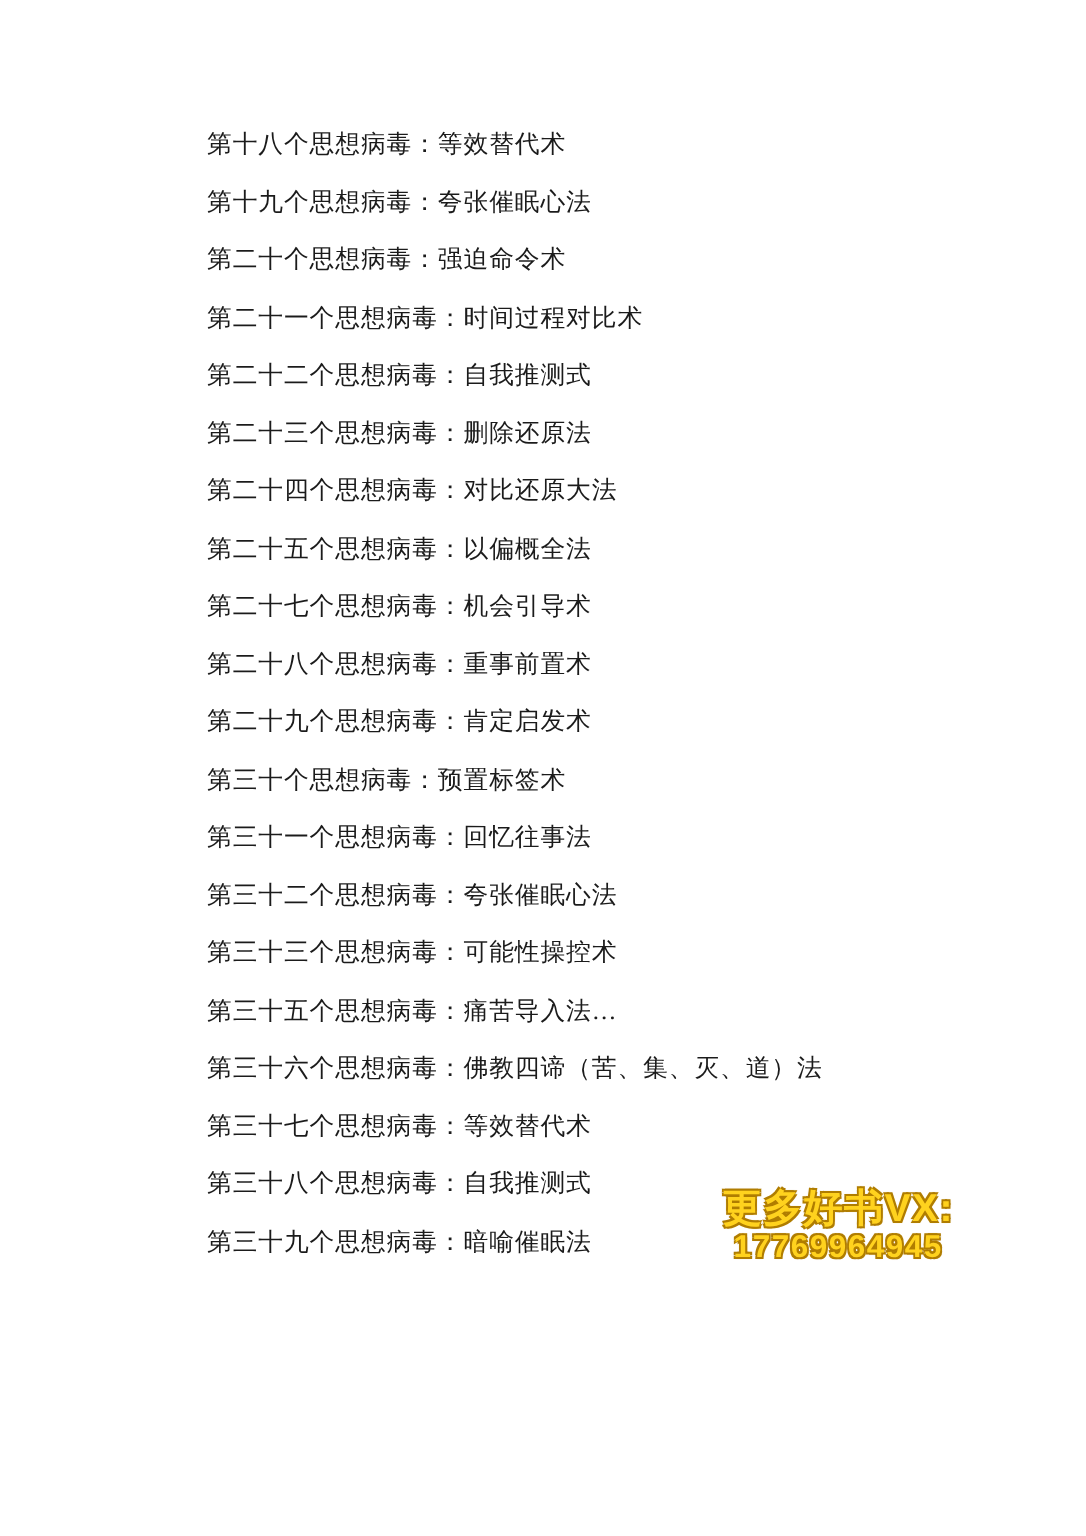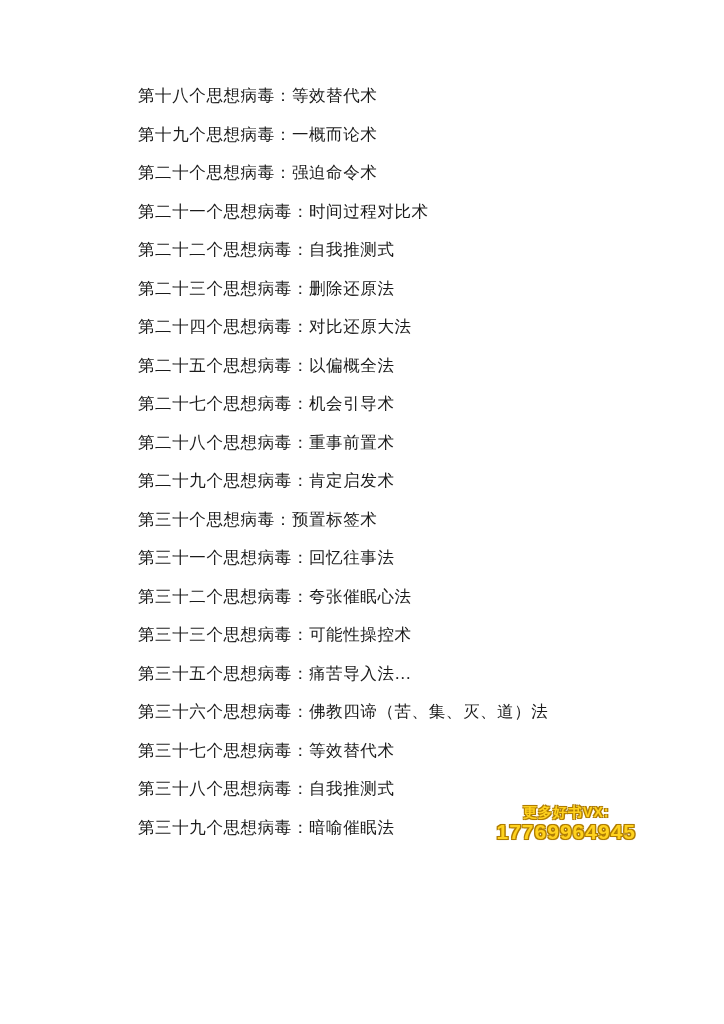--- a/index.html
+++ b/index.html
@@ -45,31 +45,31 @@
     font-family: "Liberation Sans", sans-serif;
     text-shadow:
       -1.2px -1.2px 0 #b07d00,
        1.2px -1.2px 0 #b07d00,
       -1.2px  1.2px 0 #b07d00,
        1.2px  1.2px 0 #b07d00,
        0 0 2px #8a6000;
     line-height: 1.12;
     letter-spacing: 1px;
   }
-  .watermark .wm-line1 { font-size: 14px; }
+  .watermark .wm-line1 { font-size: 26px; }
   .watermark .wm-line2 { font-size: 21px; }
 </style>
 </head>
 <body>
 
 <div class="page">
 
   <div class="content">
     <p class="line">第十八个思想病毒：等效替代术</p>
-    <p class="line">第十九个思想病毒：一概而论术</p>
+    <p class="line">第十九个思想病毒：夸张催眠心法</p>
     <p class="line">第二十个思想病毒：强迫命令术</p>
     <p class="line">第二十一个思想病毒：时间过程对比术</p>
     <p class="line">第二十二个思想病毒：自我推测式</p>
     <p class="line">第二十三个思想病毒：删除还原法</p>
     <p class="line">第二十四个思想病毒：对比还原大法</p>
     <p class="line">第二十五个思想病毒：以偏概全法</p>
     <p class="line">第二十七个思想病毒：机会引导术</p>
     <p class="line">第二十八个思想病毒：重事前置术</p>
     <p class="line">第二十九个思想病毒：肯定启发术</p>
     <p class="line">第三十个思想病毒：预置标签术</p>

